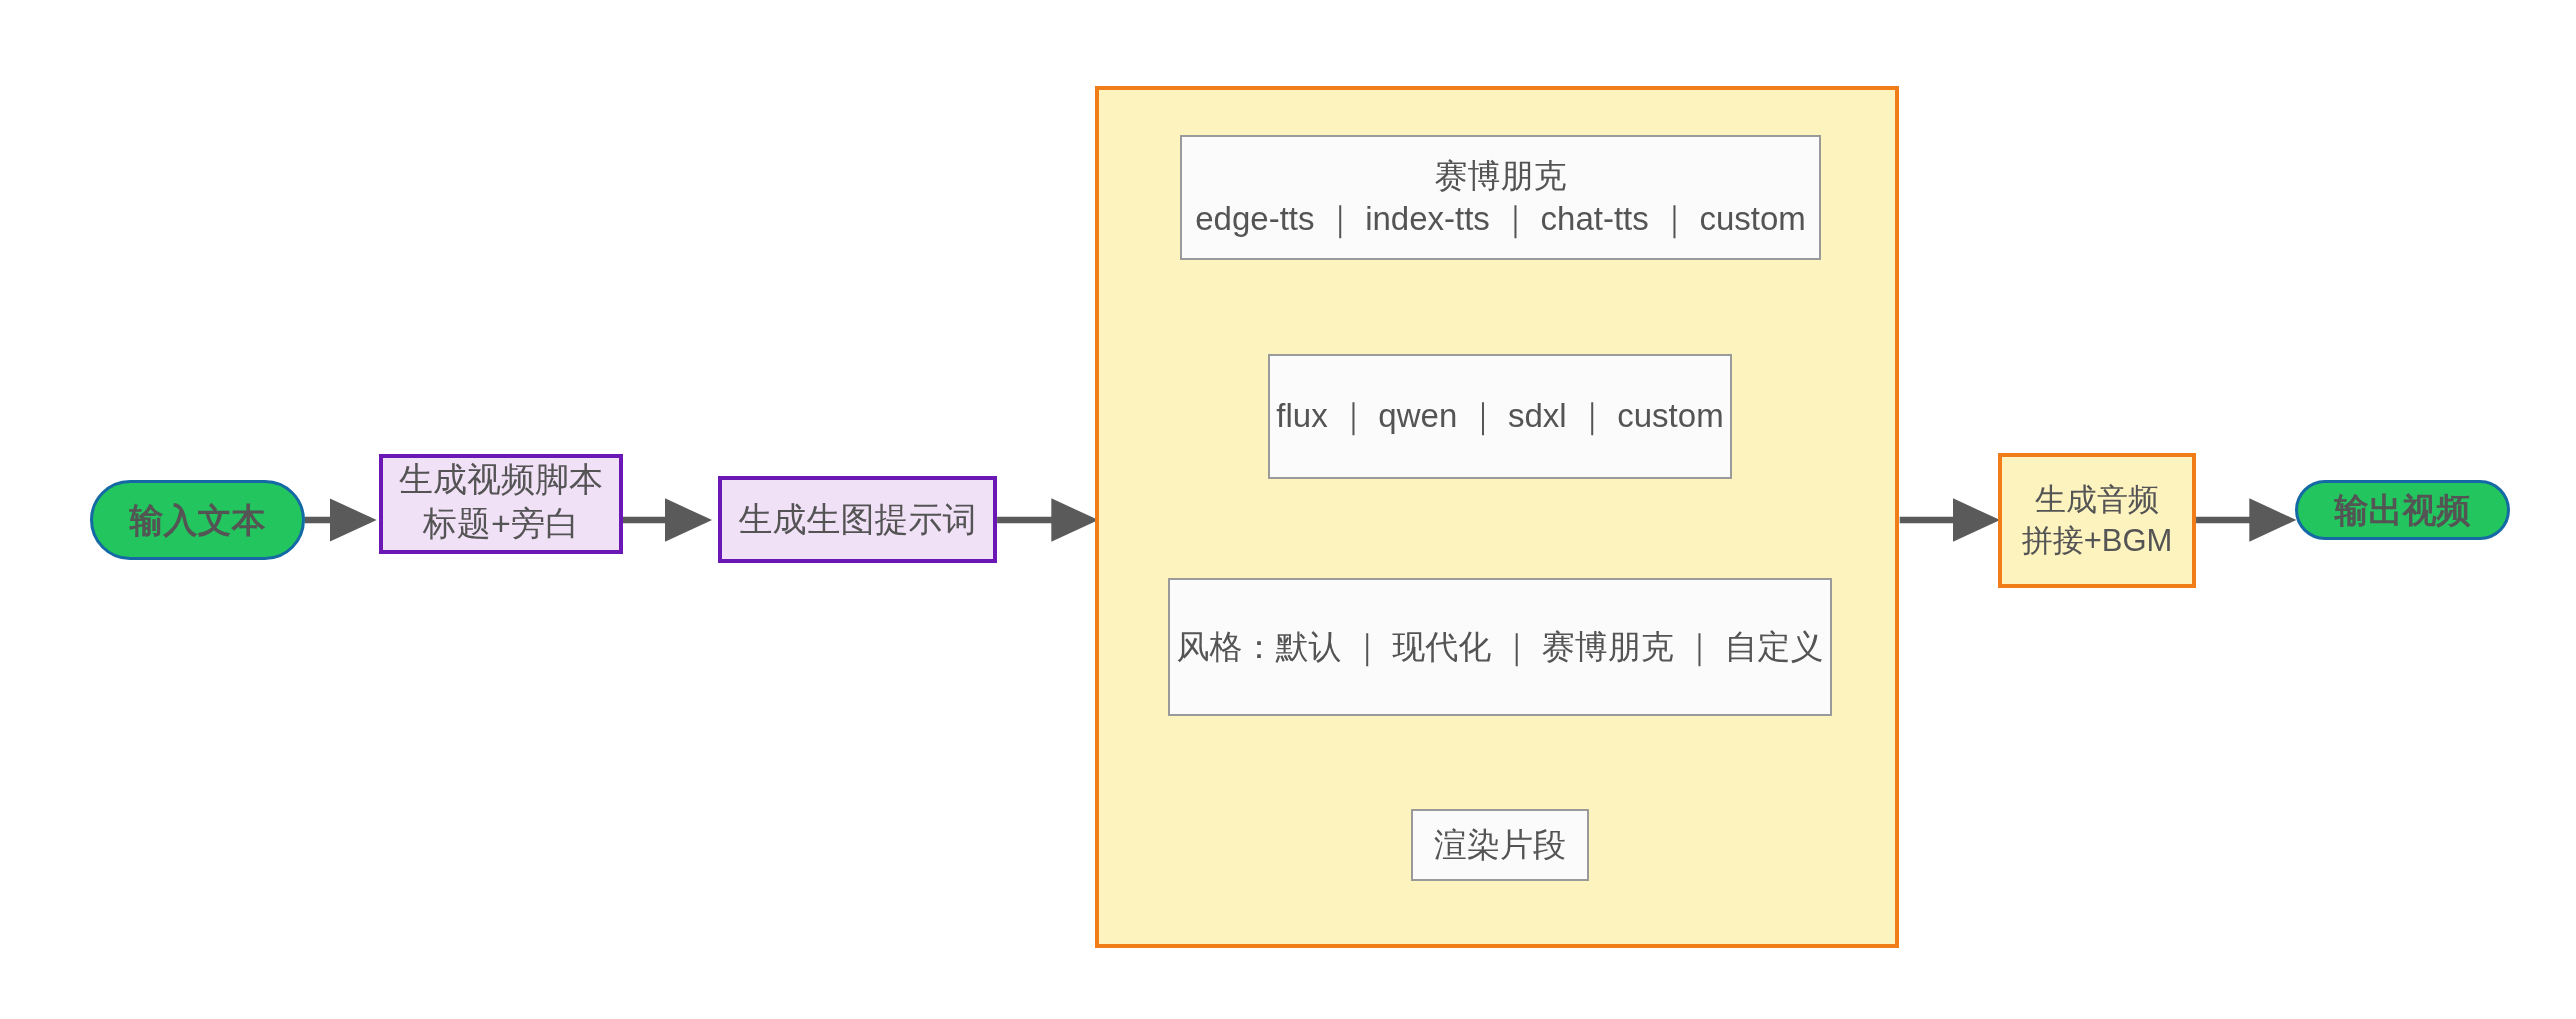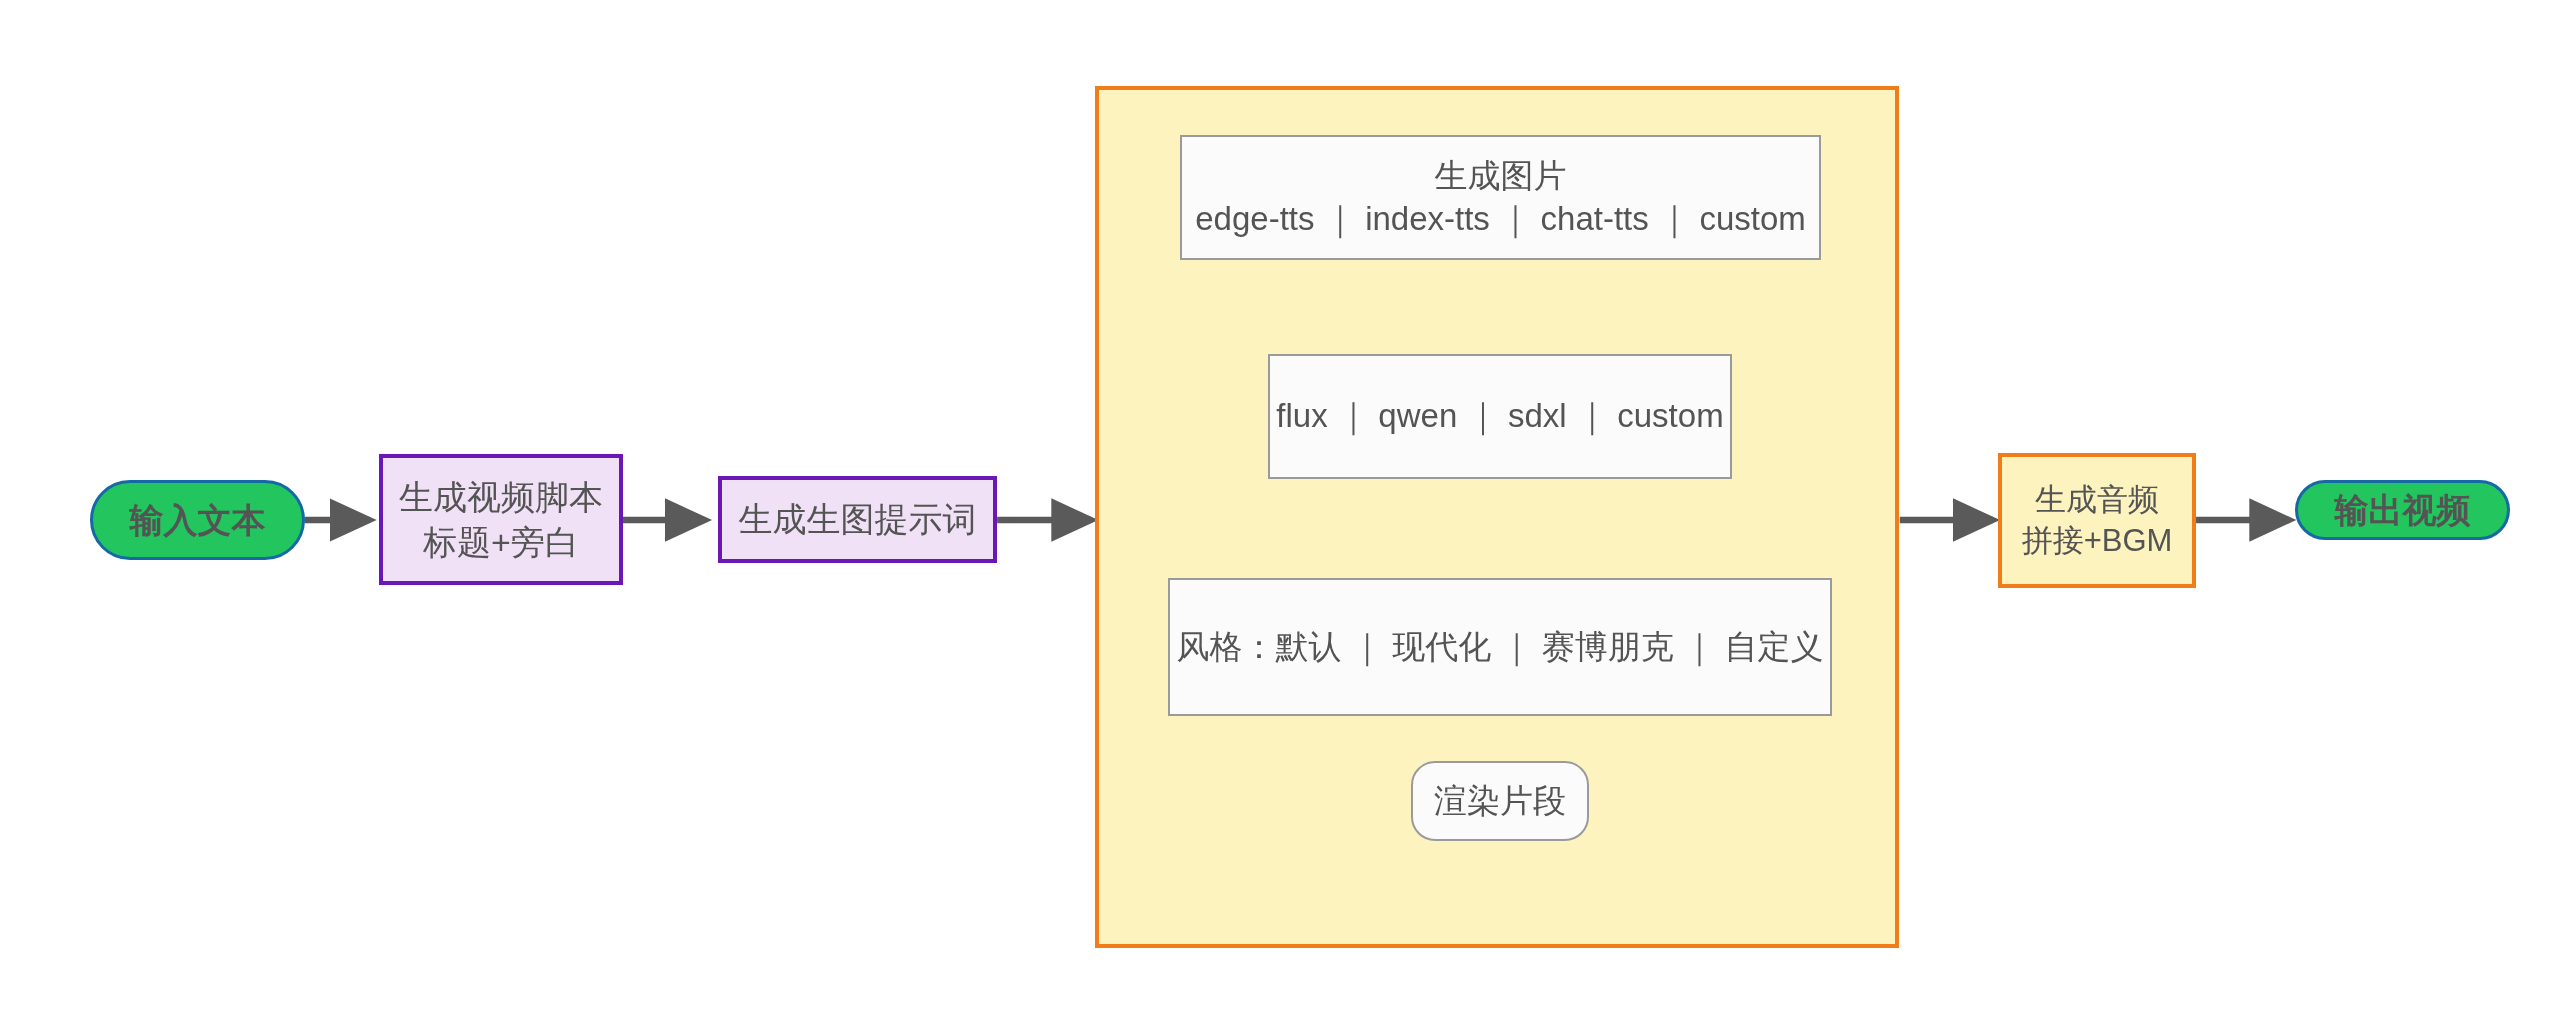--- a/index.html
+++ b/index.html
@@ -126,51 +126,51 @@
 
     <line x1="2416" y1="572" x2="2518" y2="572" stroke="#5a5a5a" stroke-width="7" marker-end="url(#arrowhead)"></line>
   </svg>
 
   <div class="subgraph" style="left:1095px; top:86px; width:804px; height:862px;"></div>
 
   <div class="stadium" style="left:90px; top:480px; width:215px; height:80px;">
     <span class="node-text">输入文本</span>
   </div>
 
-  <div class="purple-box" style="left:379px; top:454px; width:244px; height:131px;">
+  <div class="purple-box" style="left:379px; top:454px; width:244px; height:100px;font-family:Liberation Mono, monospace;">
     <span class="node-text">
       <span class="line1">生成视频脚本</span>
       <span class="line2">标题+旁白</span>
     </span>
   </div>
 
   <div class="purple-box" style="left:718px; top:476px; width:279px; height:87px;">
     <span class="node-text">生成生图提示词</span>
   </div>
 
   <div class="grey-box" style="left:1180px; top:135px; width:641px; height:125px;">
     <span class="node-text">
-      <span class="line1">生成图片</span>
+      <span class="line1">赛博朋克</span>
       <span class="line2">edge-tts ｜ index-tts ｜ chat-tts ｜ custom</span>
     </span>
   </div>
 
   <div class="grey-box" style="left:1268px; top:354px; width:464px; height:125px;">
     <span class="node-text">
       <span class="line2">flux ｜ qwen ｜ sdxl ｜ custom</span>
     </span>
   </div>
 
   <div class="grey-box" style="left:1168px; top:578px; width:664px; height:138px;">
     <span class="node-text">
       <span class="line2">风格：默认 ｜ 现代化 ｜ 赛博朋克 ｜ 自定义</span>
     </span>
   </div>
 
-  <div class="grey-box" style="left:1411px; top:761px; width:178px; height:80px;border-radius:24px;">
+  <div class="grey-box" style="left:1411px; top:809px; width:178px; height:72px;">
     <span class="node-text">渲染片段</span>
   </div>
 
   <div class="orange-box" style="left:1998px; top:453px; width:198px; height:135px;">
     <span class="node-text">
       <span class="line1">生成音频</span>
       <span class="line2">拼接+BGM</span>
     </span>
   </div>
 

